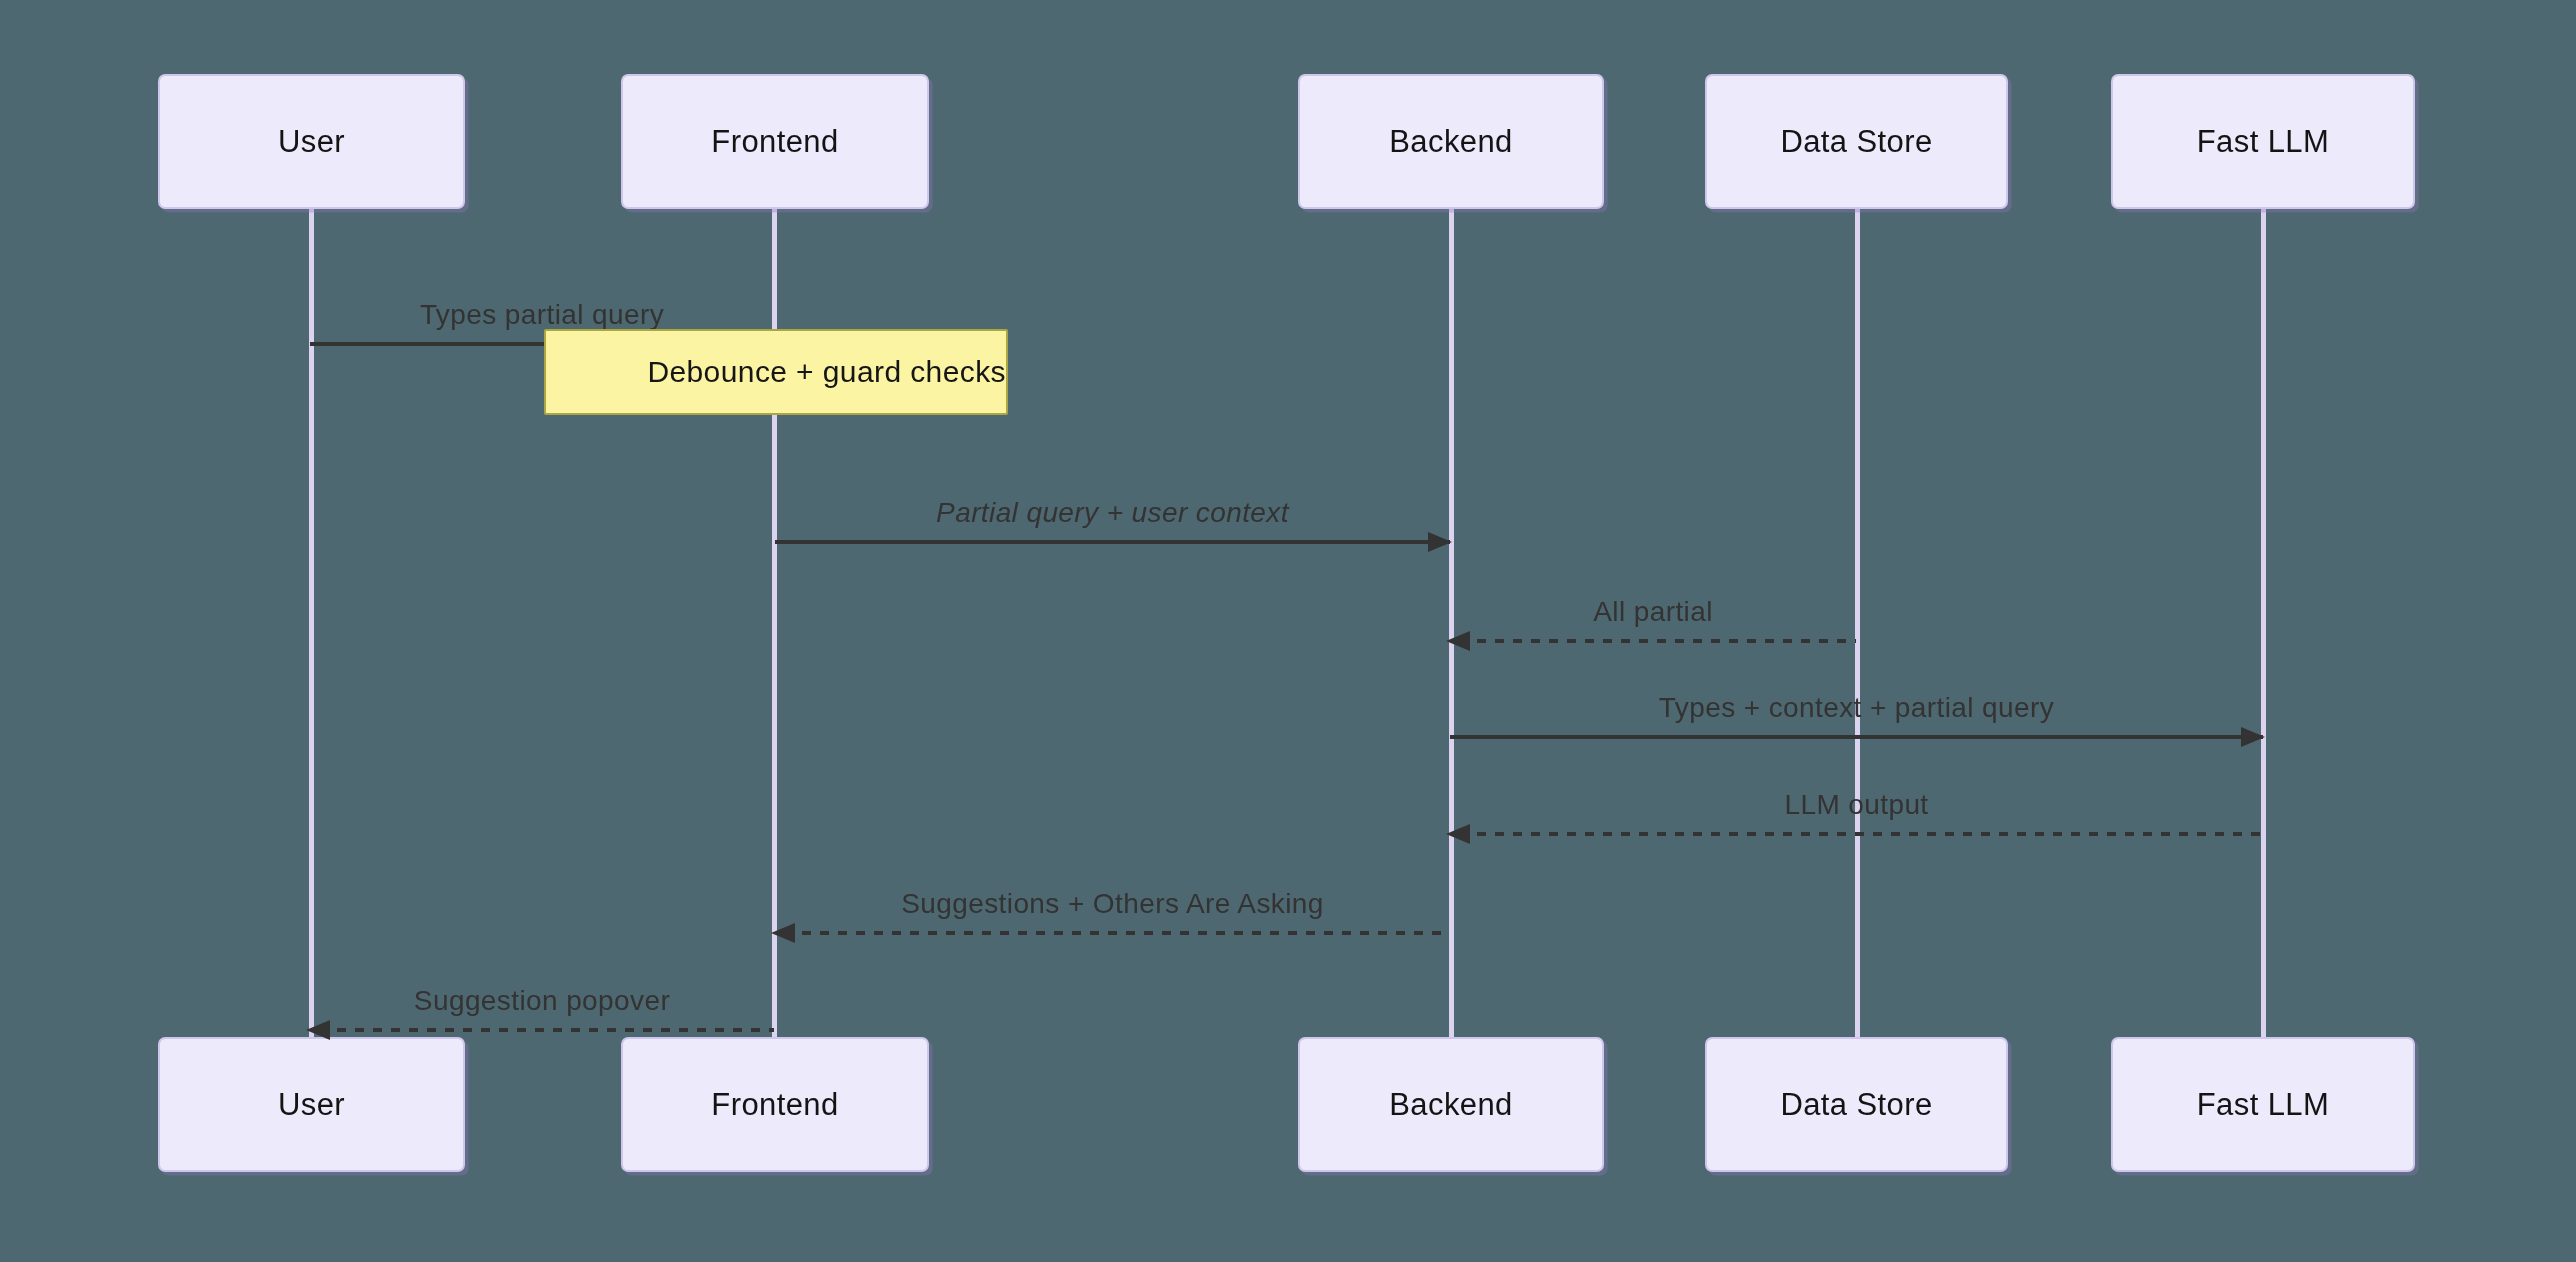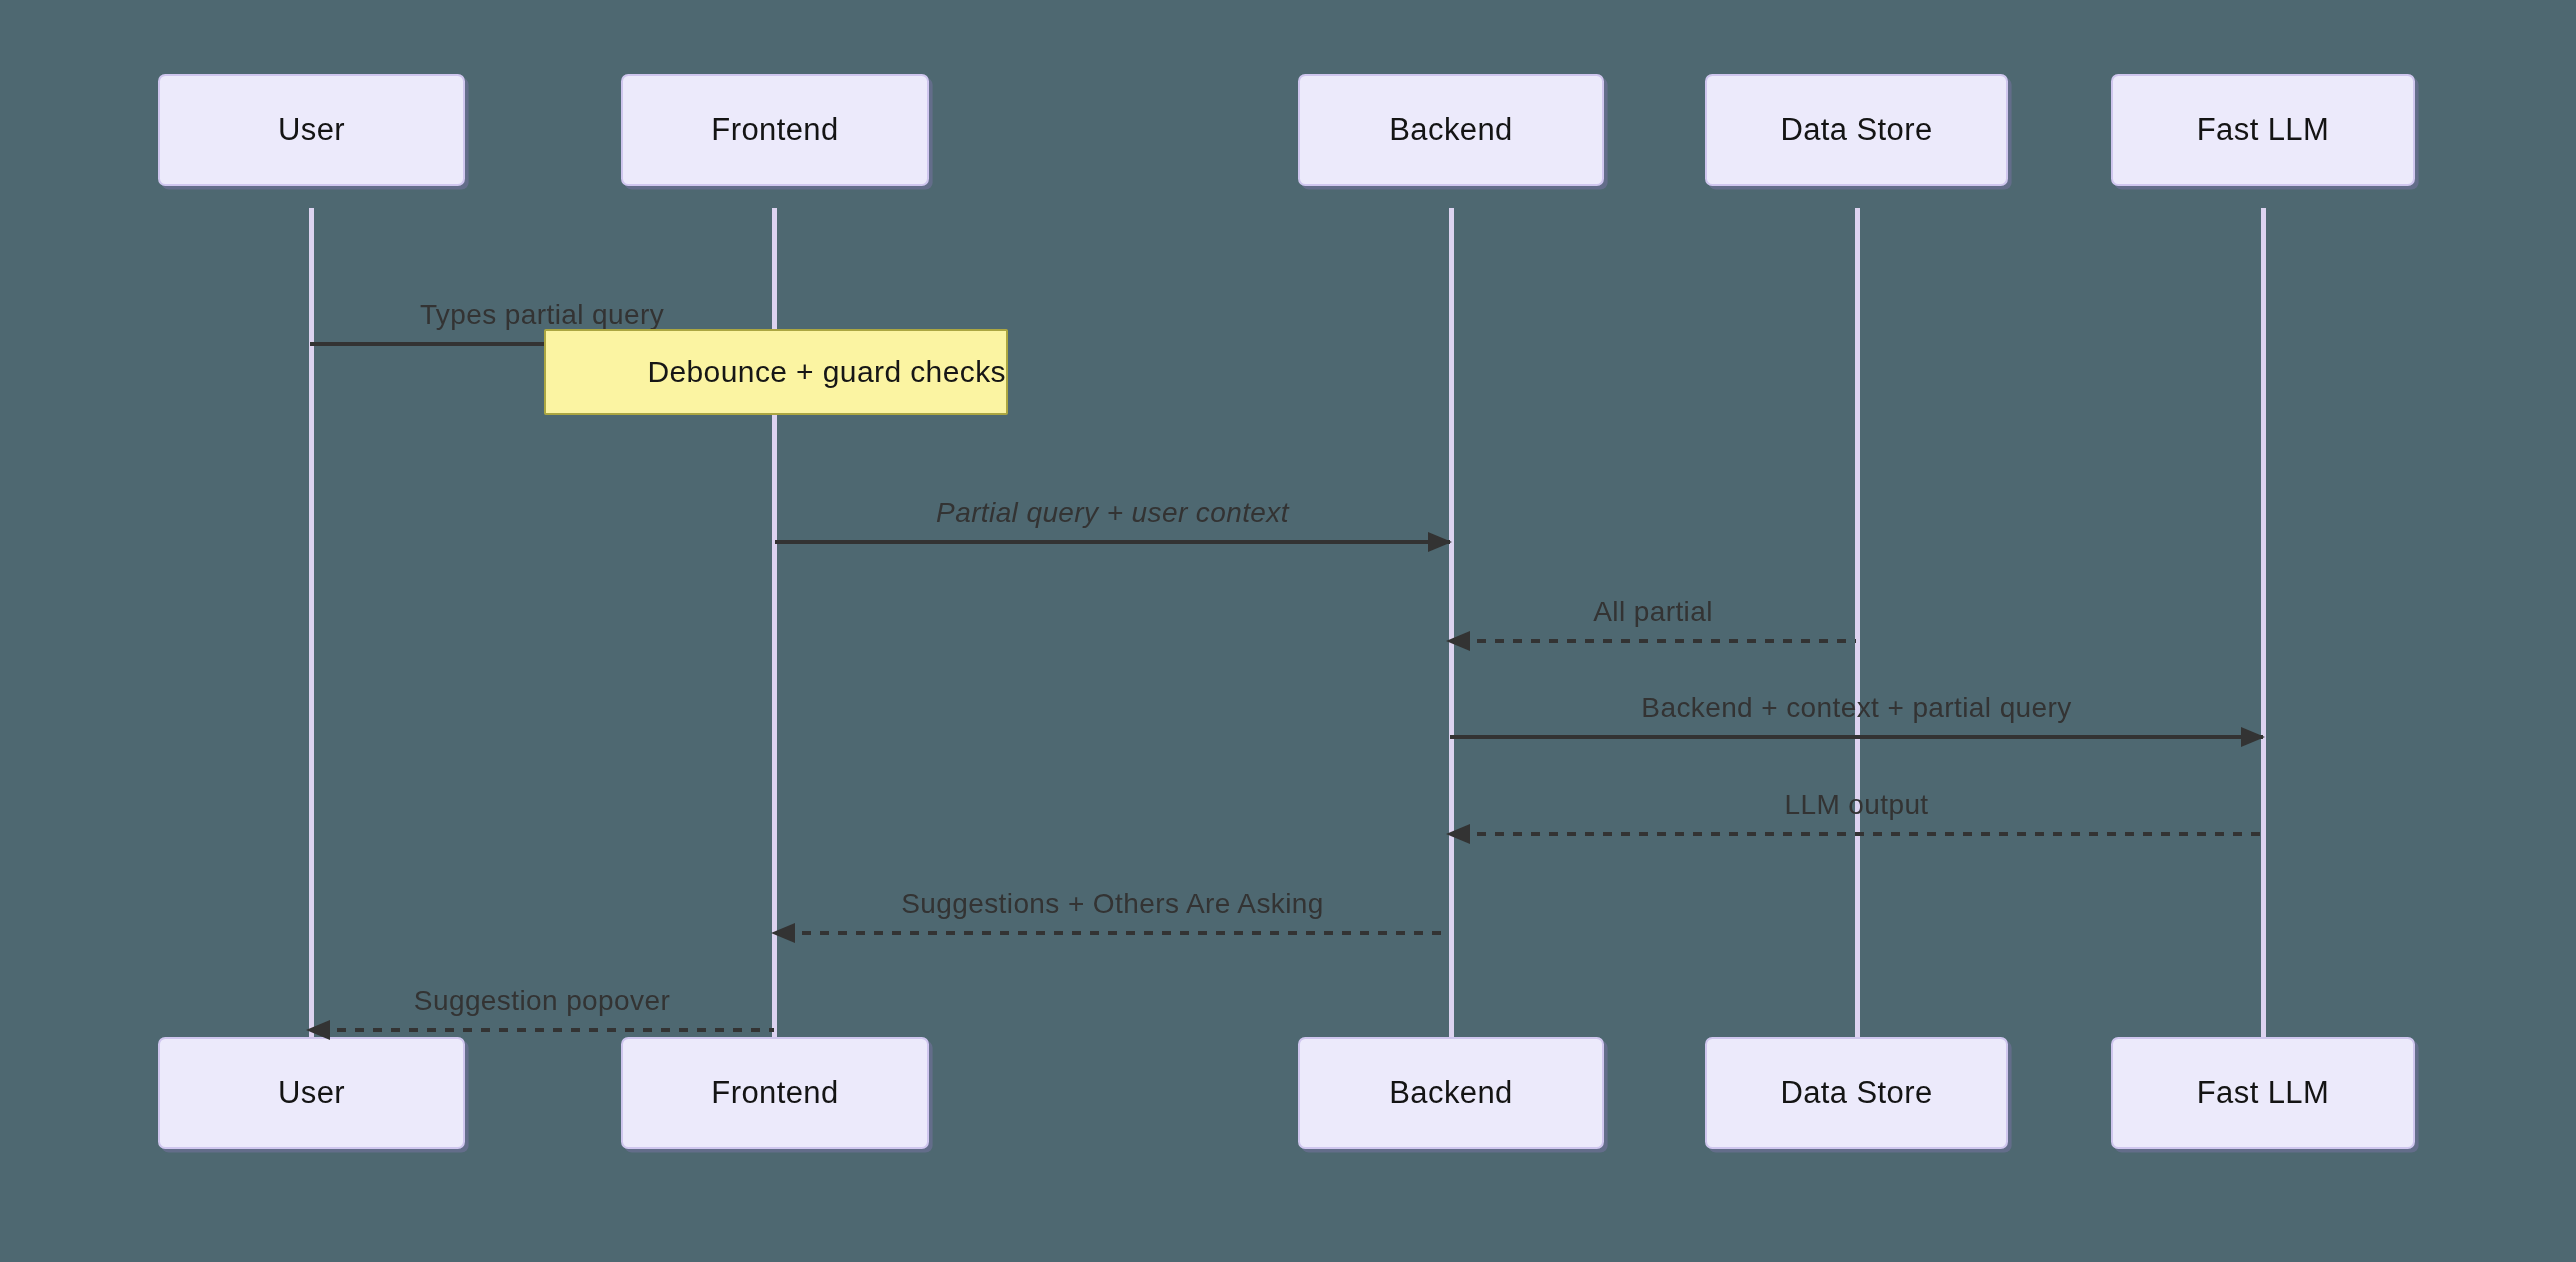--- a/index.html
+++ b/index.html
@@ -17,21 +17,21 @@
   }
   .lifeline {
     position: absolute;
     width: 4.5px;
     top: 208px;
     height: 829px;
     background: var(--lifeline, #DCD3F0);
   }
   .actor-box {
     position: absolute;
-    height: 112px;
+    height: 135px;
     background: var(--actor_fill, #ECEAFB);
     border: 2.7px solid var(--actor_border, #CFC6EE);
     border-radius: 7.2px;
     box-shadow: 3.6px 3.6px 0 rgba(140, 120, 185, 0.35);
     display: flex;
     align-items: center;
     justify-content: center;
     box-sizing: border-box;
   }
   .actor-box span {
@@ -161,21 +161,21 @@
     <div class="arrow right"></div>
   </div>
 
   <div class="msg dashed" style="left:1450px; top:552px; width:406px;">
     <div class="msg-text">All partial</div>
     <div class="msg-line dashed"></div>
     <div class="arrow left"></div>
   </div>
 
   <div class="msg" style="left:1450px; top:648px; width:813px;">
-    <div class="msg-text">Backend + context + partial query</div>
+    <div class="msg-text">Types + context + partial query</div>
     <div class="msg-line"></div>
     <div class="arrow right"></div>
   </div>
 
   <div class="msg dashed" style="left:1450px; top:745px; width:813px;">
     <div class="msg-text">LLM output</div>
     <div class="msg-line dashed"></div>
     <div class="arrow left"></div>
   </div>
 

